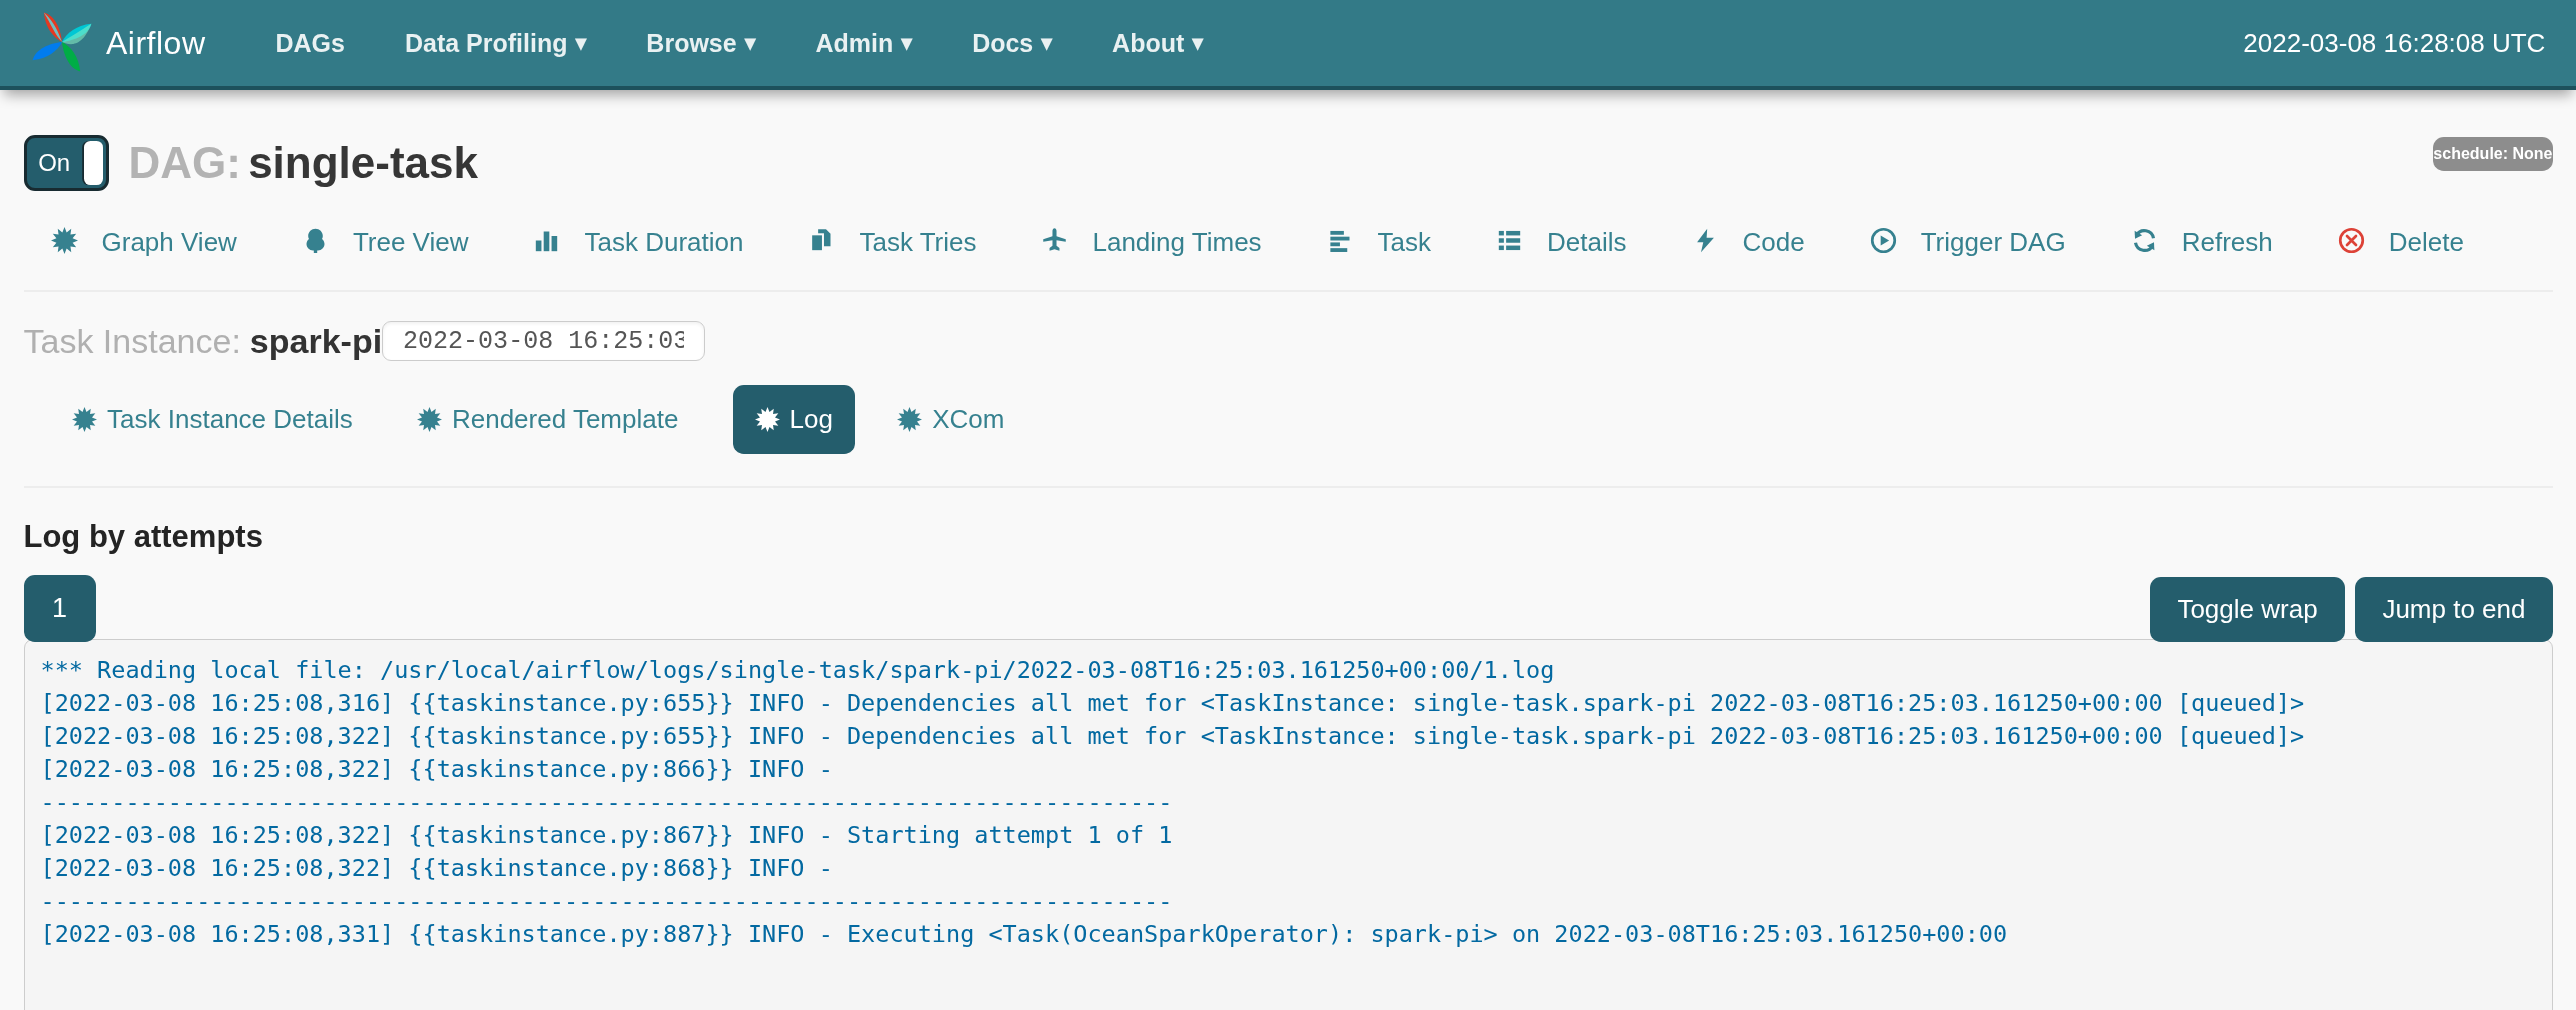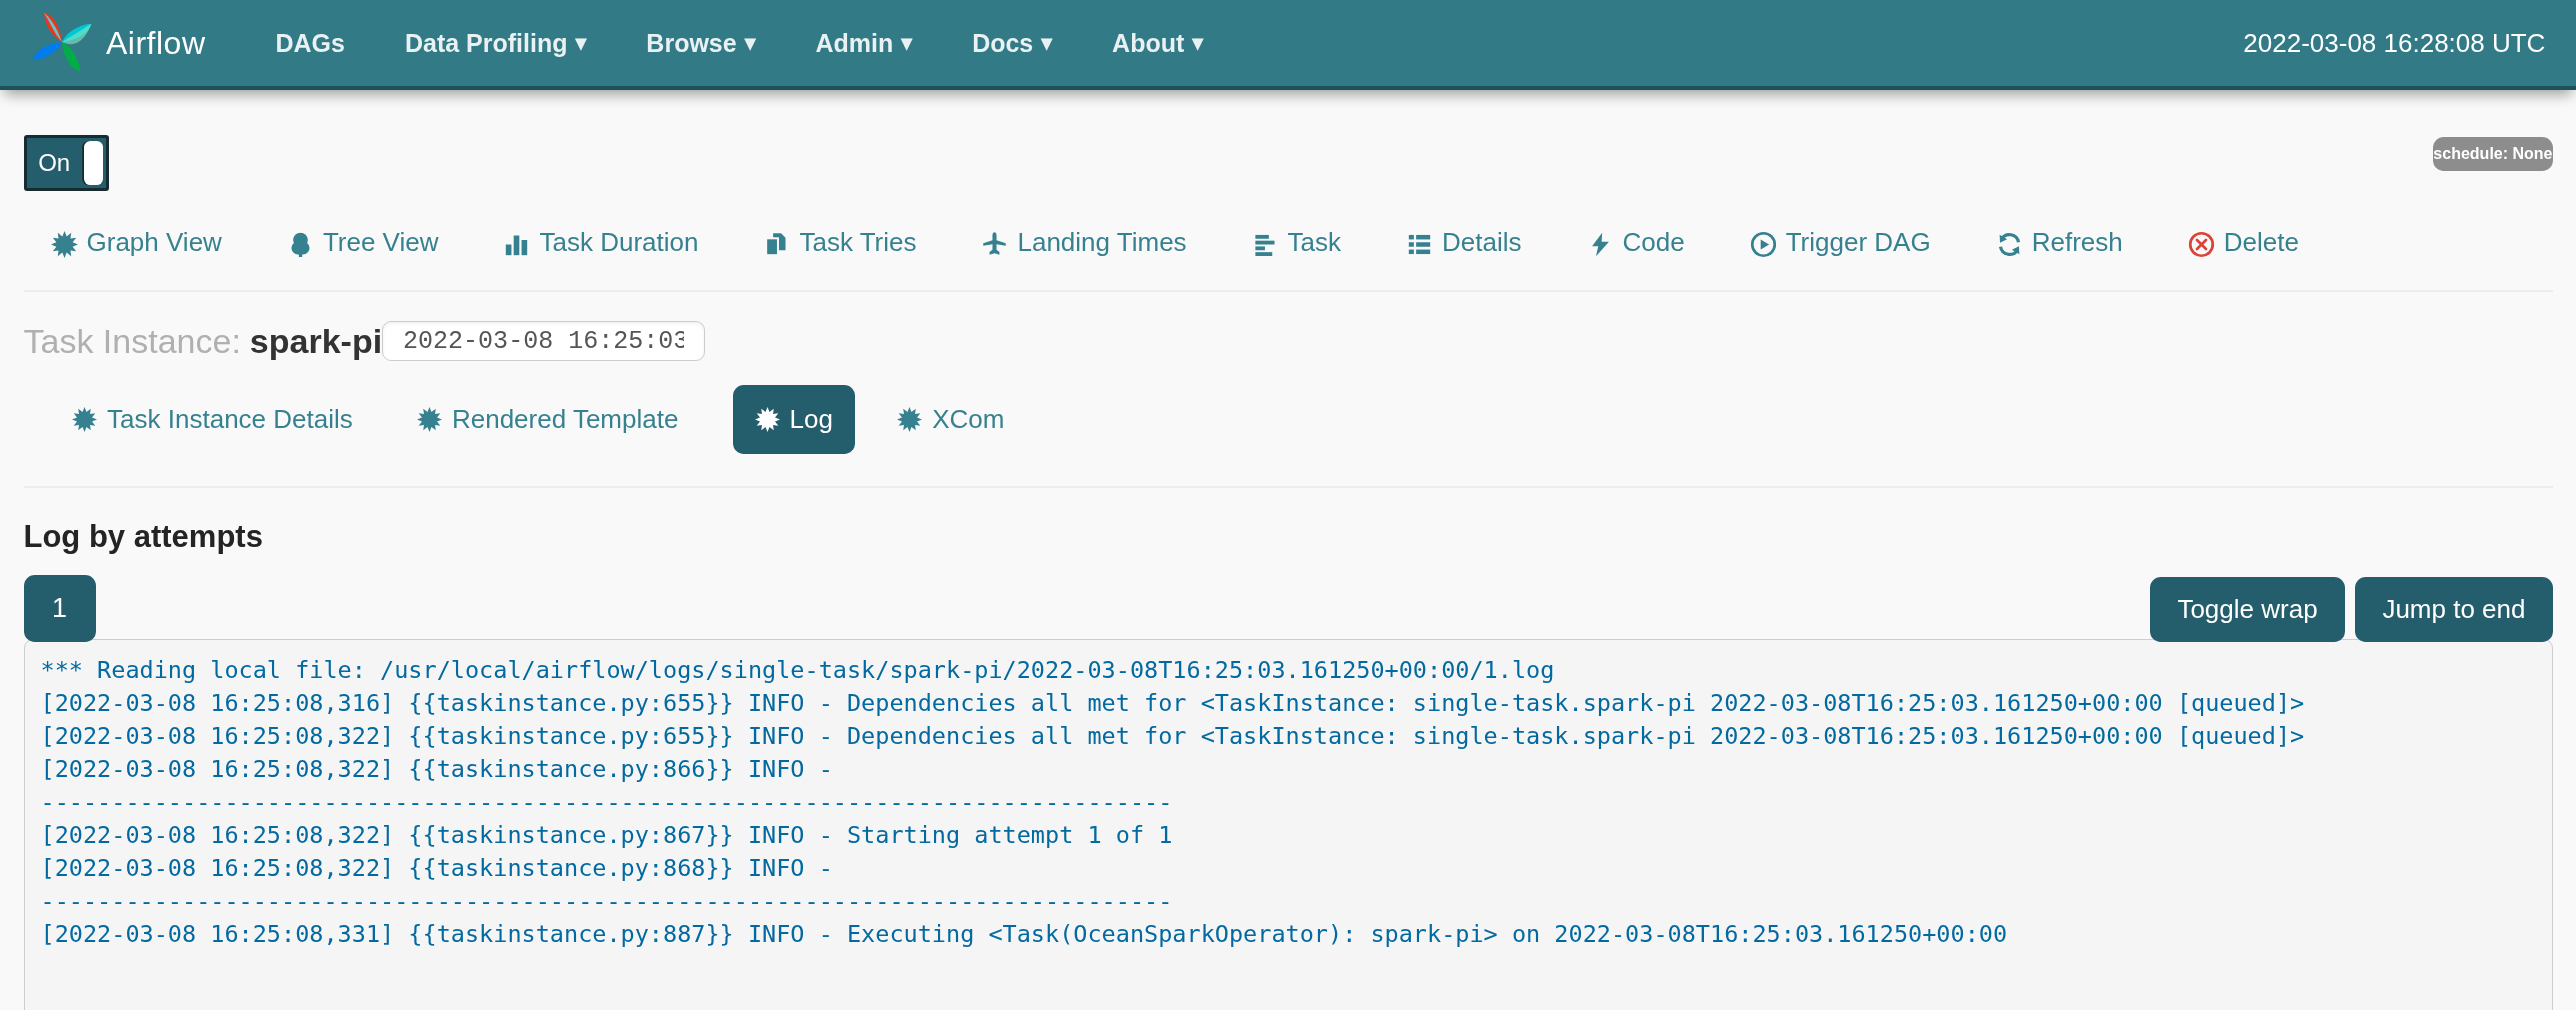--- a/index.html
+++ b/index.html
@@ -25,41 +25,41 @@
   }
   .caret { font-size:21.6px; line-height:1; }
   .nav-spacer { flex:1; }
   .clock { color:#fff; font-size:26px; padding-right:3.6px; }
 
   
   .content { padding:0 23.5px; }
   .dag-header { margin-top:45px; display:flex; align-items:center; }
   .toggle {
     width:85px; height:56px; background:#245d6c; border:3.6px solid #182b31;
-    border-radius:3px; position:relative; display:flex; align-items:center;
+    border-radius:11px; position:relative; display:flex; align-items:center;
     cursor:pointer; flex:0 0 auto;
   }
   .toggle-label { color:#fff; font-size:24px; padding-left:11.7px; }
   .toggle-knob {
     position:absolute; top:2.7px; bottom:2.7px; right:2.7px; width:19px;
     background:#fff; border-radius:6.3px; box-shadow:-1.8px 0 0 #182b31;
   }
   .dag-title { margin-left:20px; font-size:44px; font-weight:bold; }
   .dag-title .muted { color:#b3b3b3; }
   .dag-title .name { color:#363636; margin-left:7.2px; }
   .header-spacer { flex:1; }
   .schedule-badge {
     background:#8d8d8d; color:#fff; font-size:16px; font-weight:bold;
     padding:8px 0; border-radius:10.8px; align-self:flex-start; margin-top:1.8px;margin-left:24px;
   }
 
   .view-links { margin:36px 0 0 27px; display:flex; align-items:center; gap:65px; }
   .view-link {
     color:#36818f; font-size:26px; text-decoration:none; display:flex;
-    align-items:flex-end; gap:9px; cursor:pointer; white-space:nowrap;
+    align-items:flex-start; gap:24px; cursor:pointer; white-space:nowrap;
   }
   .view-link .ic { flex:0 0 auto; }
   .ic { display:block; }
   .ic-red { color:#dd4237; }
 
   hr.rule { border:none; border-top:2.7px solid #ededed; margin:32px 0 0 0; }
 
   .ti-row { margin-top:29px; display:flex; align-items:center; }
   .ti-label { font-size:34px; color:#b0b0b0; }
   .ti-name { font-size:34px; color:#333; font-weight:bold; margin-left:9px; }
@@ -146,20 +146,23 @@
   <div class="clock">2022-03-08 16:28:08 UTC</div>
 </div>
 
 <div class="content">
 
   <div class="dag-header">
     <div class="toggle">
       <span class="toggle-label">On</span>
       <span class="toggle-knob"></span>
     </div>
+    <div class="dag-title">
+      <span class="muted">DAG:</span><span class="name">single-task</span>
+    </div>
     <div class="header-spacer"></div>
     <div class="schedule-badge">schedule: None</div>
   </div>
 
   <div class="view-links">
     <a class="view-link">
       <span>
         <svg class="ic" width="27" height="27" viewBox="0 0 24 24" fill="currentColor">
           <polygon points="24,12 19.2,13.9 22.4,18 17.3,17.3 18,22.4 13.9,19.2 12,24 10.1,19.2 6,22.4 6.7,17.3 1.6,18 4.8,13.9 0,12 4.8,10.1 1.6,6 6.7,6.7 6,1.6 10.1,4.8 12,0 13.9,4.8 18,1.6 17.3,6.7 22.4,6 19.2,10.1"></polygon>
         </svg>

